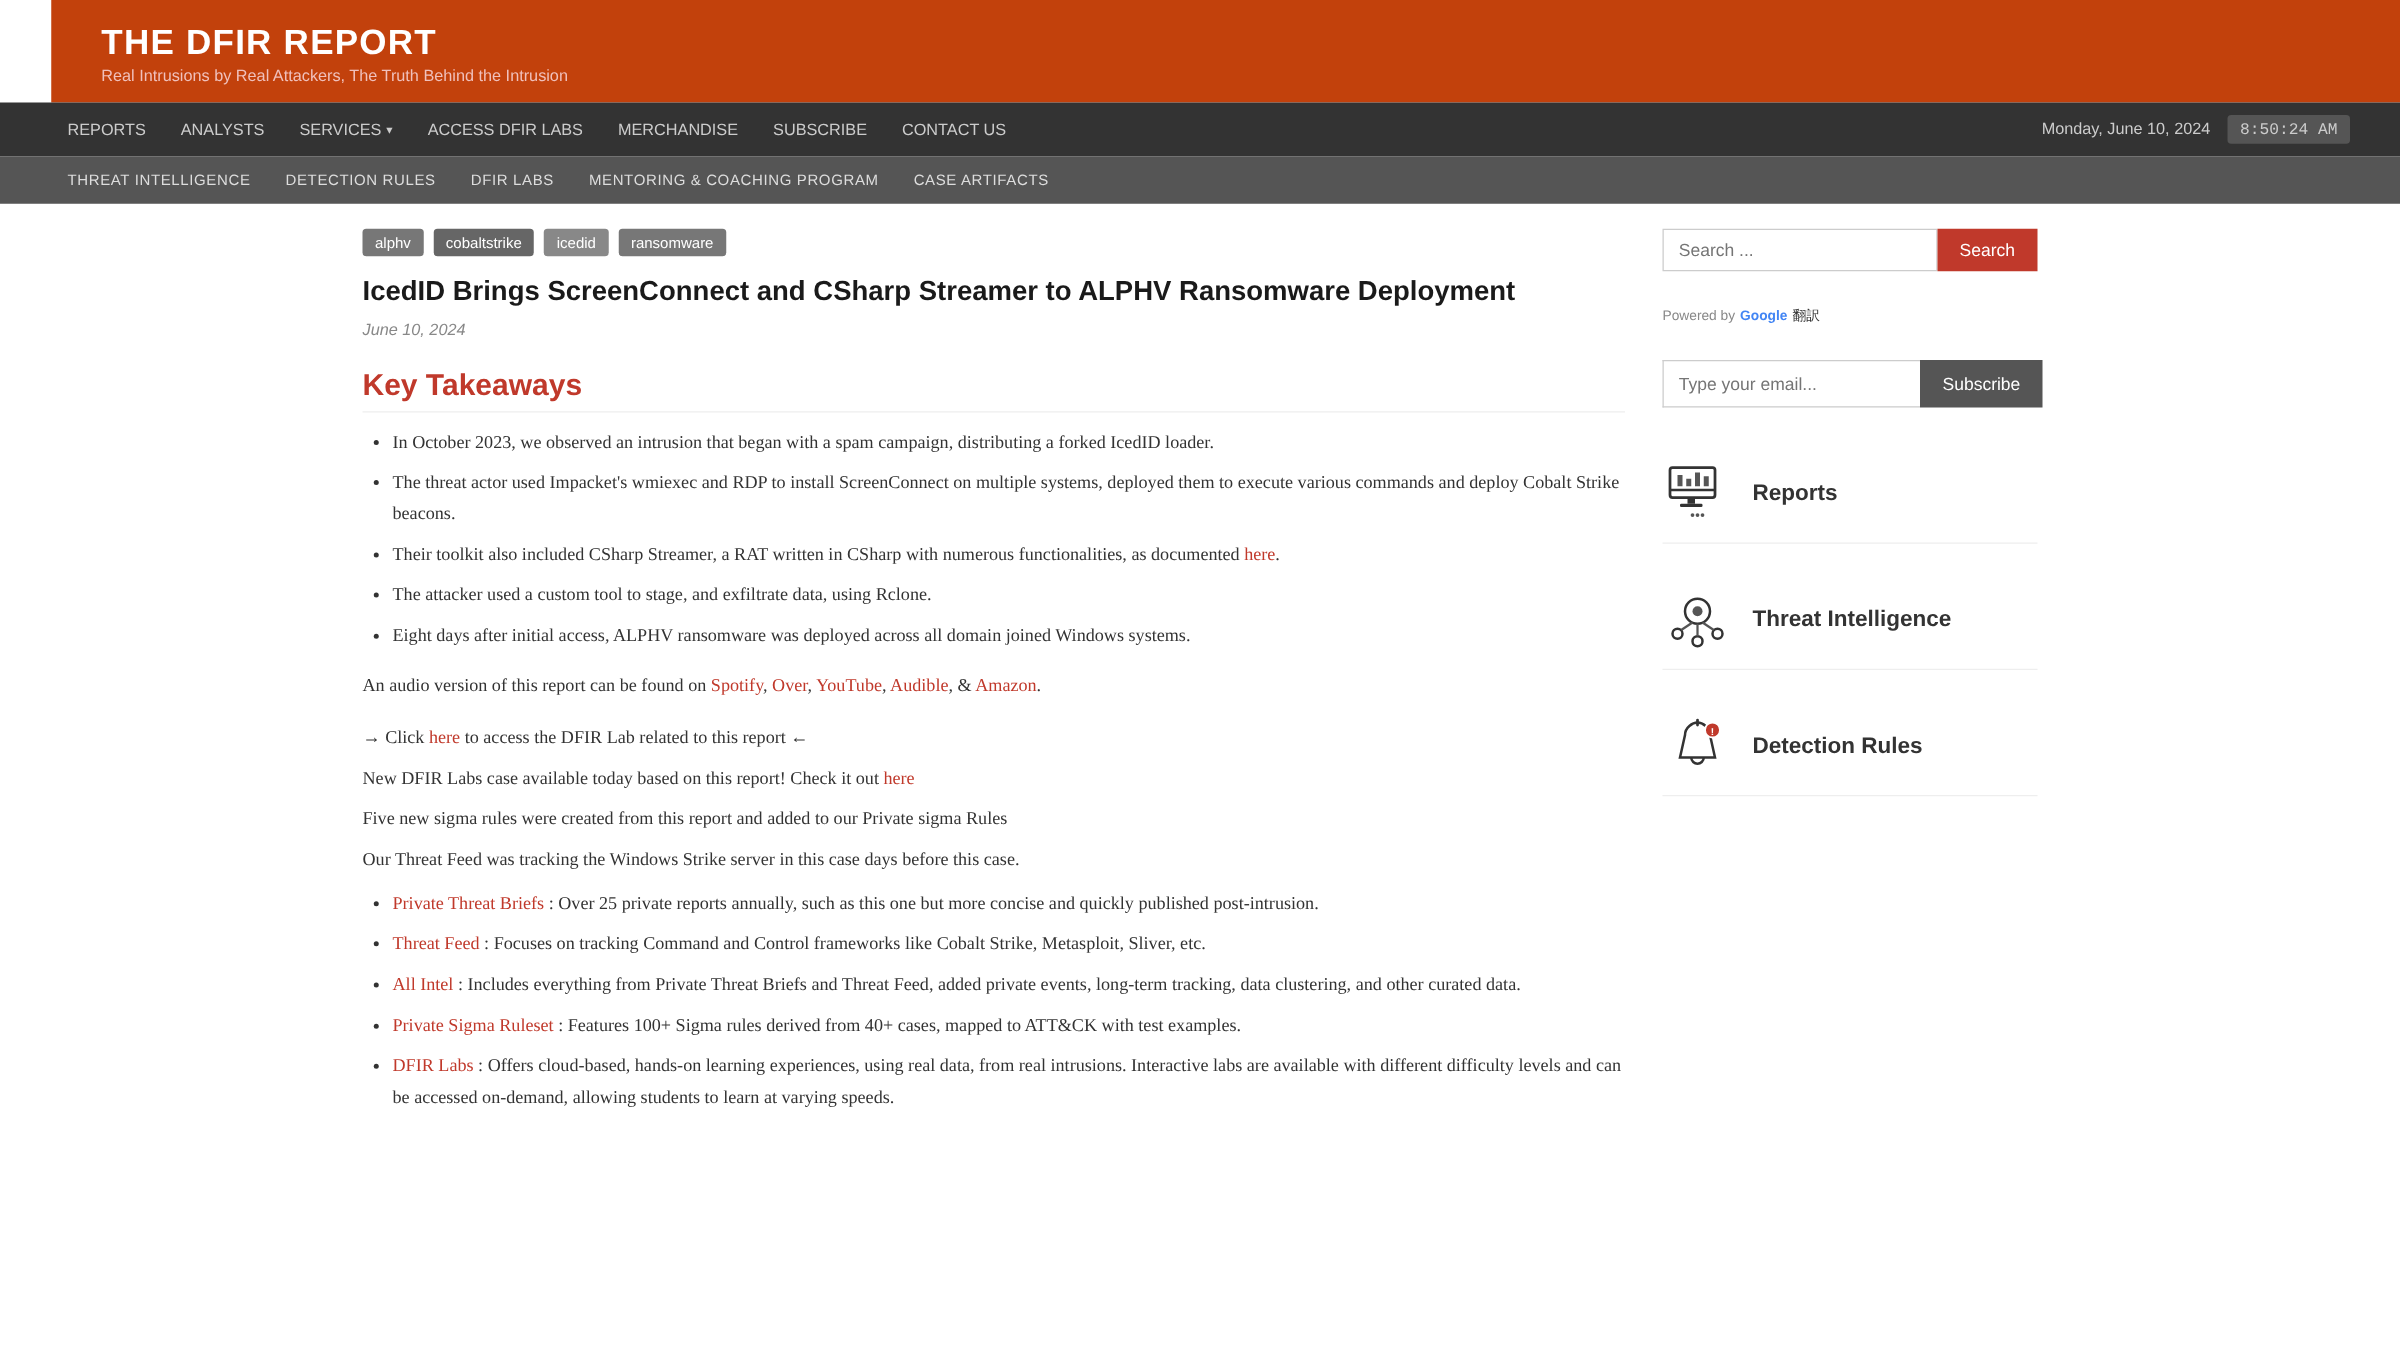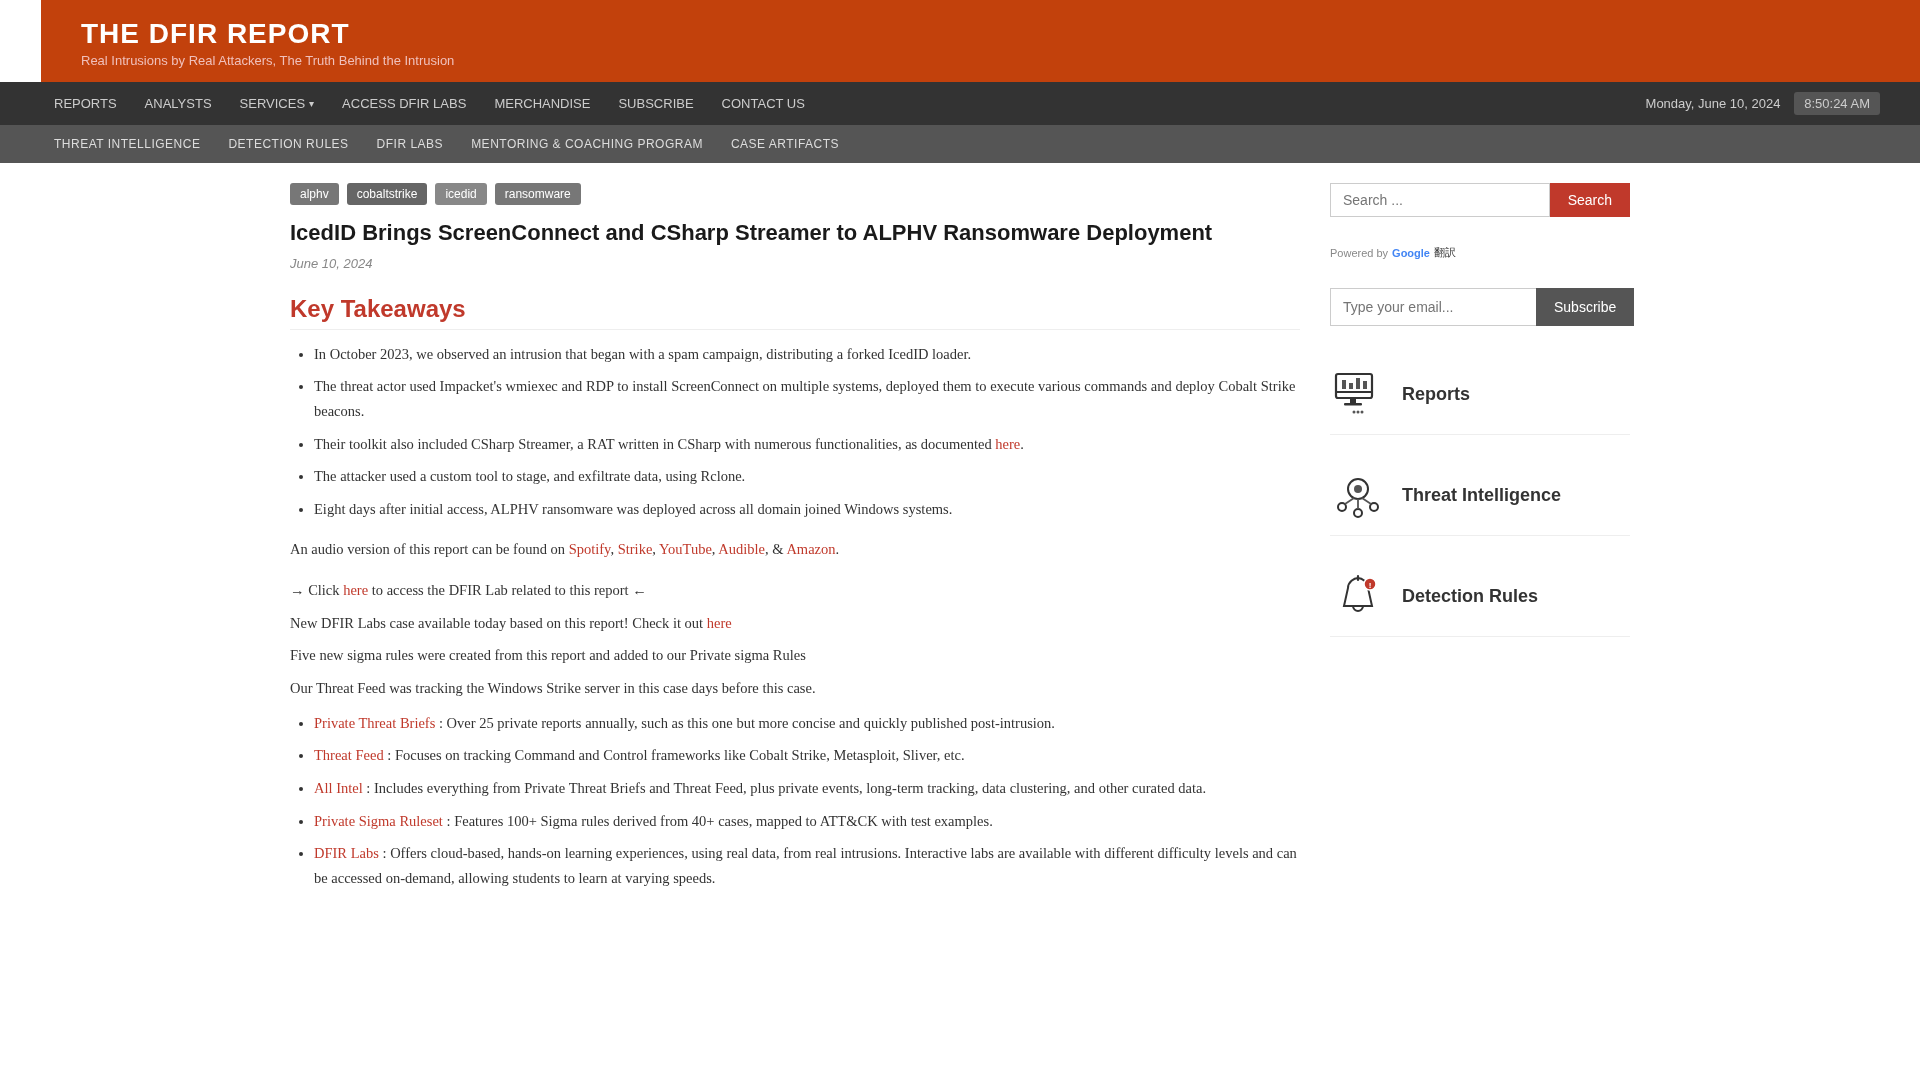--- a/index.html
+++ b/index.html
@@ -10,21 +10,21 @@
     #site-title { color: #fff; font-size: 28px; font-weight: 700; font-family: Arial, sans-serif; letter-spacing: 1px; }
     #site-subtitle { color: #f0c0bc; font-size: 13px; font-family: Arial, sans-serif; margin-top: 3px; }
 
     
     #primary-nav { background: #333; display: flex; align-items: center; justify-content: space-between; padding: 0 40px; }
     #primary-nav-left { display: flex; align-items: center; }
     .nav-item { color: #ccc; font-size: 13px; font-family: Arial, sans-serif; padding: 14px 14px; cursor: pointer; text-decoration: none; display: inline-block; }
     .nav-item-services { display: flex; align-items: center; gap: 4px; }
     .nav-dropdown-arrow { font-size: 10px; }
     #datetime { color: #ccc; font-size: 13px; font-family: Arial, sans-serif; white-space: nowrap; }
-    #time-badge { background: #555; color: #ccc; padding: 4px 10px; border-radius: 3px; font-family: Liberation Sans, sans-serif; font-size: 13px; margin-left: 10px; }
+    #time-badge { background: #555; color: #ccc; padding: 4px 10px; border-radius: 3px; font-family: Liberation Mono, monospace; font-size: 13px; margin-left: 10px; }
 
     
     #secondary-nav { background: #555; display: flex; align-items: center; padding: 0 40px; }
     .sec-nav-item { color: #ddd; font-size: 12px; font-family: Arial, sans-serif; padding: 12px 14px; cursor: pointer; text-transform: uppercase; letter-spacing: 0.5px; }
 
     
     #content-wrapper { display: flex; max-width: 1400px; margin: 0 auto; padding: 20px 30px; gap: 30px; }
     #main-content { flex: 1; min-width: 0; }
     #sidebar { width: 300px; flex-shrink: 0; }
 
@@ -135,21 +135,21 @@
           <span>Their toolkit also included CSharp Streamer, a RAT written in CSharp with numerous functionalities, as documented</span>
           <a href="#">here</a>.
         </li>
         <li>The attacker used a custom tool to stage, and exfiltrate data, using Rclone.</li>
         <li>Eight days after initial access, ALPHV ransomware was deployed across all domain joined Windows systems.</li>
       </ul>
 
       <p class="audio-line">
         <span>An audio version of this report can be found on</span>
         <a href="#">Spotify</a>,
-        <a href="#">Strike</a>,
+        <a href="#">Over</a>,
         <a href="#">YouTube</a>,
         <a href="#">Audible</a>,
         &amp;
         <a href="#">Amazon</a>.
       </p>
 
 
       <p>
         <span>→ Click</span>
         <a href="#">here</a>
@@ -166,21 +166,21 @@
         <li>
           <a href="#">Private Threat Briefs</a>
           <span>: Over 25 private reports annually, such as this one but more concise and quickly published post-intrusion.</span>
         </li>
         <li>
           <a href="#">Threat Feed</a>
           <span>: Focuses on tracking Command and Control frameworks like Cobalt Strike, Metasploit, Sliver, etc.</span>
         </li>
         <li>
           <a href="#">All Intel</a>
-          <span>: Includes everything from Private Threat Briefs and Threat Feed, plus private events, long-term tracking, data clustering, and other curated data.</span>
+          <span>: Includes everything from Private Threat Briefs and Threat Feed, added private events, long-term tracking, data clustering, and other curated data.</span>
         </li>
         <li>
           <a href="#">Private Sigma Ruleset</a>
           <span>: Features 100+ Sigma rules derived from 40+ cases, mapped to ATT&amp;CK with test examples.</span>
         </li>
         <li>
           <a href="#">DFIR Labs</a>
           <span>: Offers cloud-based, hands-on learning experiences, using real data, from real intrusions. Interactive labs are available with different difficulty levels and can be accessed on-demand, allowing students to learn at varying speeds.</span>
         </li>
       </ul>

